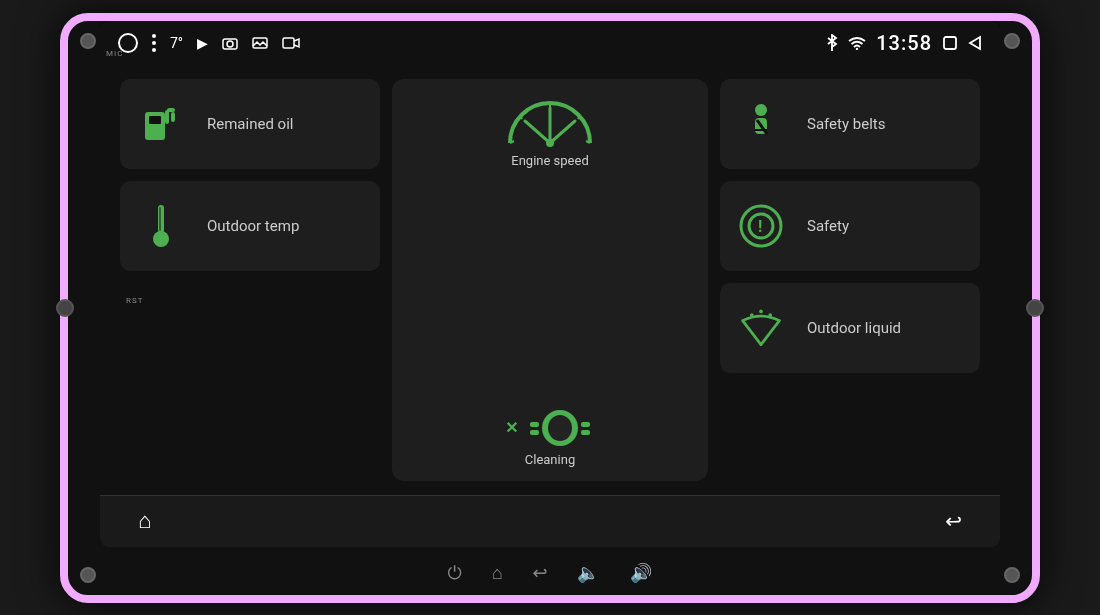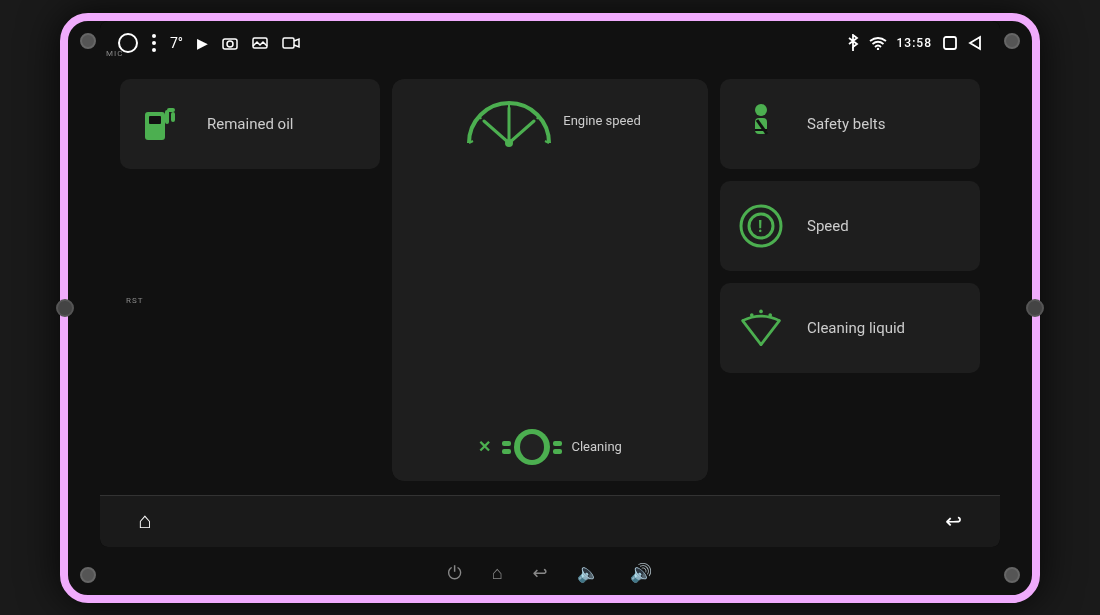--- a/index.html
+++ b/index.html
@@ -113,21 +113,21 @@
 
     .status-icon {
       color: #fff;
       font-size: 14px;
       display: flex;
       align-items: center;
     }
 
     .status-time {
       color: #fff;
-      font-size: 12px;
+      font-size: 20px;
       font-weight: 500;
       letter-spacing: 1px;
     }
 
     .status-temp {
       color: #fff;
       font-size: 14px;
     }
 
     
@@ -227,21 +227,21 @@
       flex: 1;
       display: flex;
       flex-direction: column;
       align-items: center;
       justify-content: space-between;
       padding: 14px 10px;
     }
 
     .center-section {
       display: flex;
-      flex-direction: row;
+      flex-direction: column;
       align-items: center;
       gap: 4px;
     }
 
     .center-section-label {
       color: #ccc;
       font-size: 13px;
       text-align: center;
     }
 
@@ -382,20 +382,30 @@
               <rect x="4" y="10" width="20" height="28" rx="3" fill="#4CAF50"></rect>
               <rect x="8" y="14" width="12" height="8" rx="1" fill="#111"></rect>
               <rect x="24" y="8" width="4" height="14" rx="2" fill="#4CAF50"></rect>
               <rect x="26" y="6" width="8" height="4" rx="2" fill="#4CAF50"></rect>
               <rect x="30" y="10" width="4" height="10" rx="2" fill="#4CAF50"></rect>
             </svg>
           </div>
           <span class="tile-label">Remained oil</span>
         </div>
 
+        <div class="tile">
+          <div class="tile-icon">
+            <svg width="24" height="46" viewBox="0 0 24 46" fill="#4CAF50">
+              <rect x="9" y="2" width="6" height="28" rx="3" fill="#4CAF50"></rect>
+              <circle cx="12" cy="36" r="8" fill="#4CAF50"></circle>
+              <rect x="10" y="4" width="2" height="24" rx="1" fill="#111" opacity="0.5"></rect>
+            </svg>
+          </div>
+          <span class="tile-label">Outdoor temp</span>
+        </div>
 
 
       </div>
 
       <div class="center-col">
         <div class="center-panel">
 
           <div class="center-section">
 
             <svg width="100" height="56" viewBox="0 0 100 56">
@@ -456,38 +466,38 @@
 
         <div class="tile">
           <div class="tile-icon">
             <svg width="46" height="46" viewBox="0 0 46 46" fill="none">
               <circle cx="23" cy="23" r="20" stroke="#4CAF50" stroke-width="3" fill="none"></circle>
               <circle cx="23" cy="23" r="12" stroke="#4CAF50" stroke-width="3" fill="none"></circle>
 
               <text x="20" y="29" fill="#4CAF50" font-size="16" font-weight="bold">!</text>
             </svg>
           </div>
-          <span class="tile-label">Speed</span>
+          <span class="tile-label">Safety</span>
         </div>
 
         <div class="tile">
           <div class="tile-icon">
             <svg width="50" height="40" viewBox="0 0 50 40" fill="#4CAF50">
 
               <line x1="25" y1="38" x2="5" y2="12" stroke="#4CAF50" stroke-width="3" stroke-linecap="round"></line>
               <line x1="25" y1="38" x2="45" y2="12" stroke="#4CAF50" stroke-width="3" stroke-linecap="round"></line>
 
               <path d="M5,12 Q25,2 45,12" fill="none" stroke="#4CAF50" stroke-width="3"></path>
 
               <circle cx="15" cy="6" r="2" fill="#4CAF50"></circle>
               <circle cx="25" cy="2" r="2" fill="#4CAF50"></circle>
               <circle cx="35" cy="6" r="2" fill="#4CAF50"></circle>
             </svg>
           </div>
-          <span class="tile-label">Cleaning liquid</span>
+          <span class="tile-label">Outdoor liquid</span>
         </div>
 
       </div>
     </div>
 
     <div class="nav-bar">
       <span class="nav-icon">⌂</span>
       <span class="nav-icon" style="font-size:20px;">↩</span>
     </div>
 

